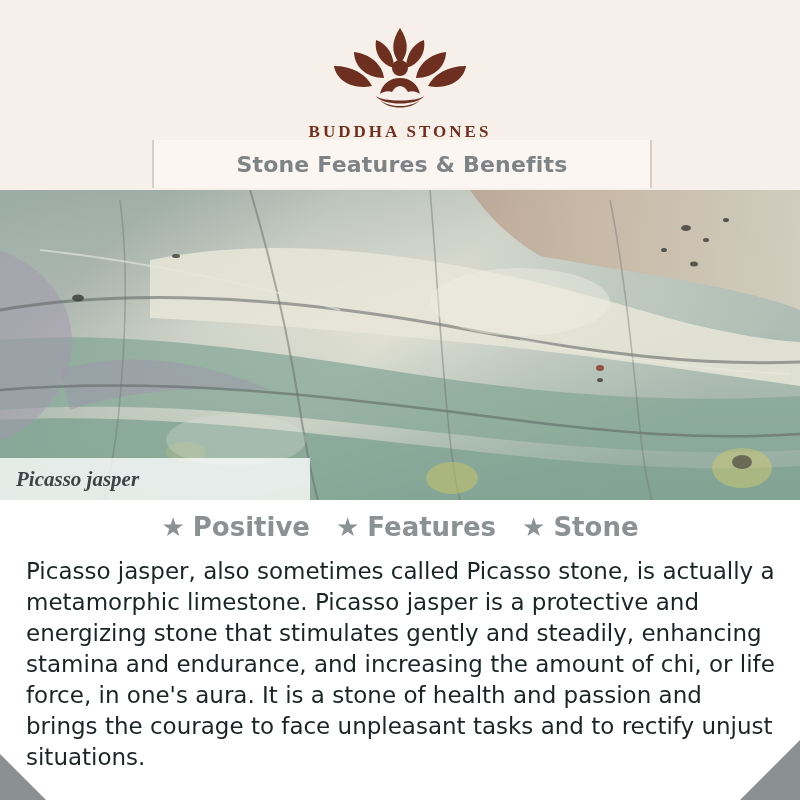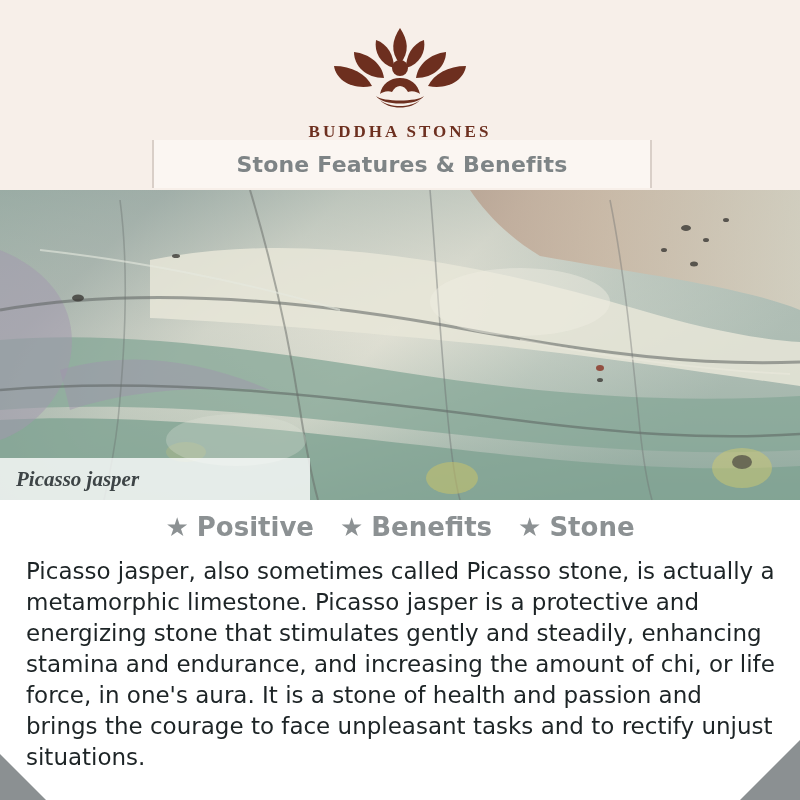--- a/index.html
+++ b/index.html
@@ -287,21 +287,21 @@
     </div>
   </div>
 
   <div class="benefits">
     <div class="benefit">
       <span class="star">★</span>
       <span class="benefit-label">Positive</span>
     </div>
     <div class="benefit">
       <span class="star">★</span>
-      <span class="benefit-label">Benefits</span>
+      <span class="benefit-label">Features</span>
     </div>
     <div class="benefit">
       <span class="star">★</span>
       <span class="benefit-label">Stone</span>
     </div>
   </div>
 
   <div class="body-copy">Picasso jasper, also sometimes called Picasso stone, is actually a metamorphic limestone. Picasso jasper is a protective and energizing stone that stimulates gently and steadily, enhancing stamina and endurance, and increasing the amount of chi, or life force, in one's aura. It is a stone of health and passion and brings the courage to face unpleasant tasks and to rectify unjust situations.</div>
 
 </div>

